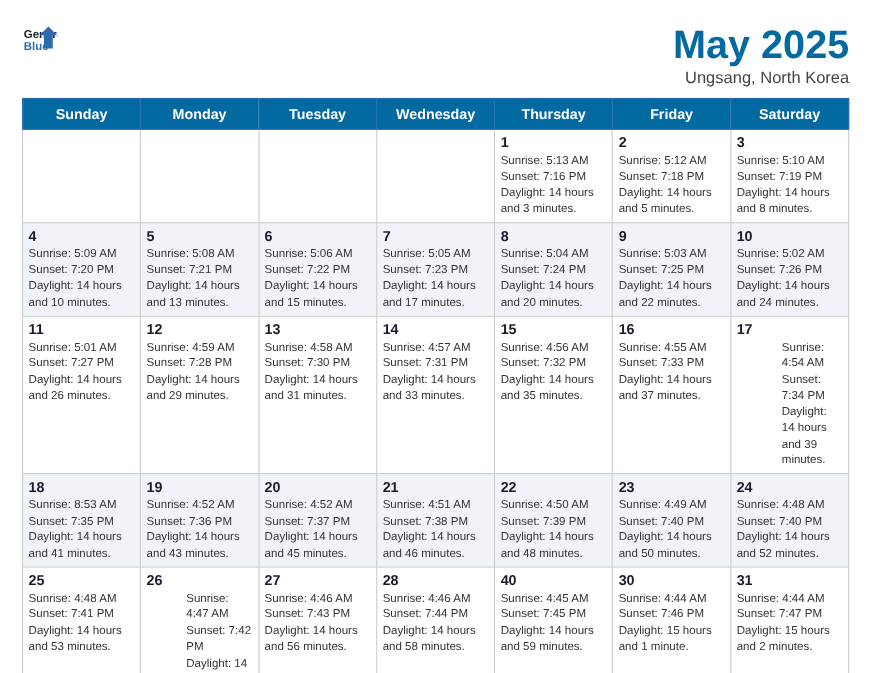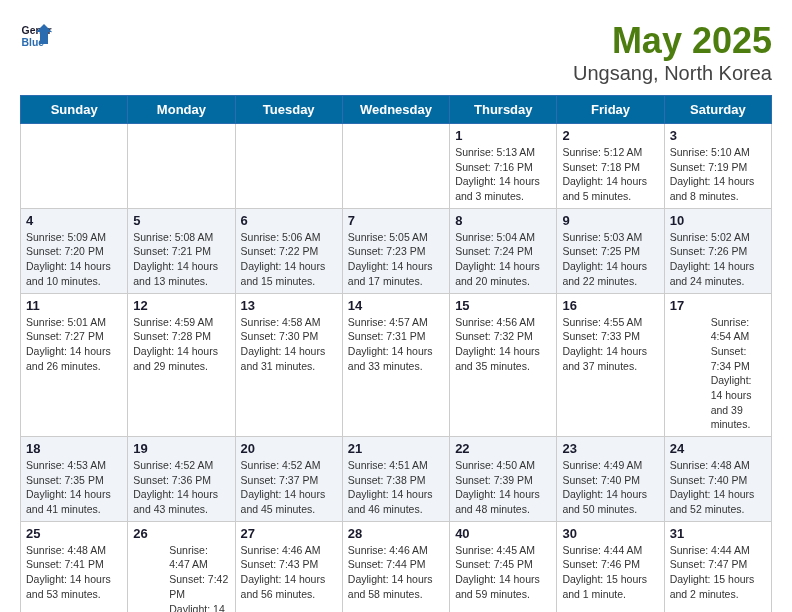--- a/index.html
+++ b/index.html
@@ -24,24 +24,24 @@
     .logo-icon {
       width: 32px;
       height: 32px;
     }
     .title-area {
       text-align: right;
     }
     .month-title {
       font-size: 36px;
       font-weight: bold;
-      color: #4d7c0f;
+      color: #0369a1;
     }
     .location {
-      font-size: 20px;
+      font-size: 15px;
       color: #444;
     }
     .calendar {
       width: 100%;
       border-collapse: collapse;
       font-size: 11px;
     }
     .calendar th {
       background: #0369a1;
       color: #fff;
@@ -232,21 +232,21 @@
           <div class="day-number">17</div>
           <div class="day-info" style="white-space: pre-line; margin-left: 41px;">Sunrise: 4:54 AM
 Sunset: 7:34 PM
 Daylight: 14 hours
 and 39 minutes.</div>
         </td>
       </tr>
       <tr>
         <td>
           <div class="day-number">18</div>
-          <div class="day-info" style="white-space: pre-line;">Sunrise: 4:53 AM
+          <div class="day-info" style="white-space: pre-line;">Sunrise: 8:53 AM
 Sunset: 7:35 PM
 Daylight: 14 hours
 and 41 minutes.</div>
         </td>
         <td>
           <div class="day-number">19</div>
           <div class="day-info" style="white-space: pre-line;">Sunrise: 4:52 AM
 Sunset: 7:36 PM
 Daylight: 14 hours
 and 43 minutes.</div>

